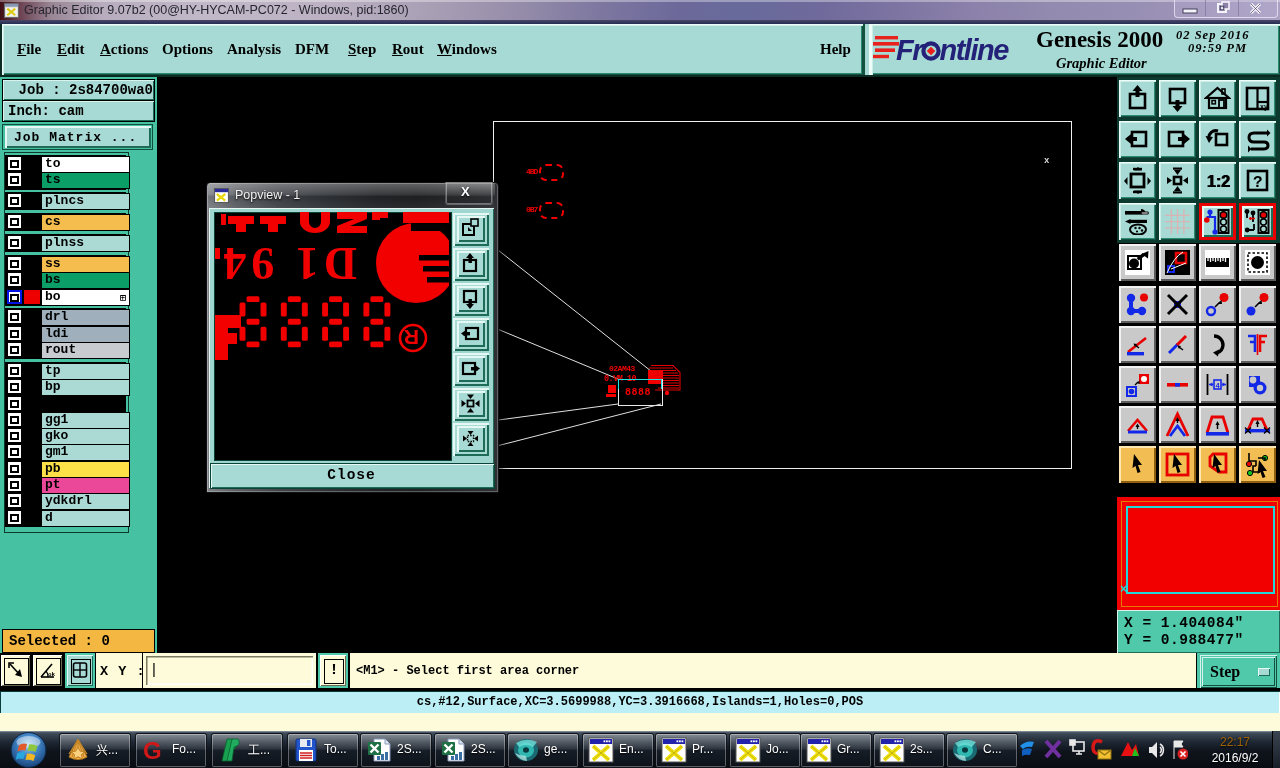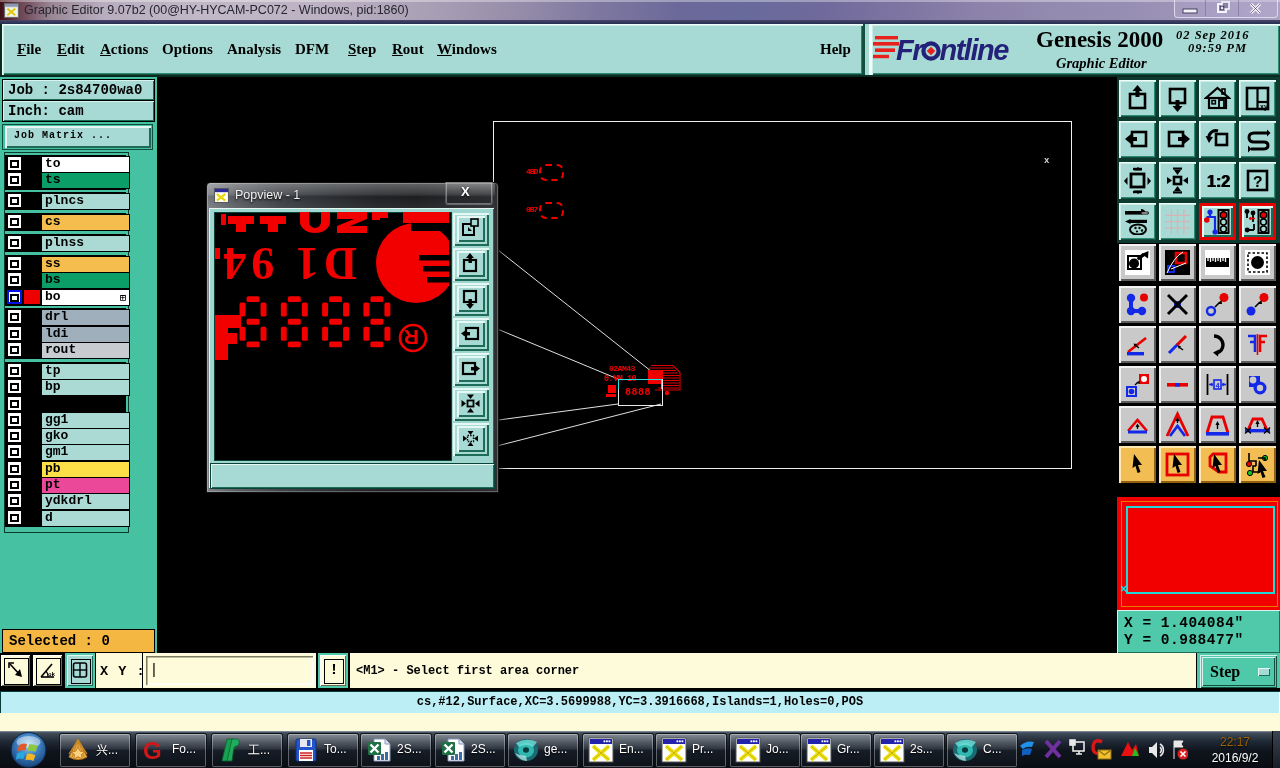--- a/index.html
+++ b/index.html
@@ -66,26 +66,26 @@
 <circle cx="59" cy="19" r="7.6" fill="none" stroke="#232178" stroke-width="4.2"></circle>
 <rect x="56" y="16" width="6" height="6" fill="#e8211d" transform="rotate(45 59 19)"></rect>
 <text x="67.5" y="28" font-family="Liberation Sans, sans-serif" font-weight="bold" font-style="italic" font-size="29" fill="#232178" letter-spacing="-1.5">ntline</text>
 </svg>
 <div class="abs serif" style="left:1036px;top:27px;width:145px;height:22px;font-size:23px;">Genesis 2000</div>
 <div class="abs serif" style="left:1056px;top:55px;width:110px;height:16px;font-size:14.5px;font-style:italic;">Graphic Editor</div>
 <div class="abs serif" style="left:1176px;top:28px;width:104px;height:12px;font-size:12.5px;font-style:italic;letter-spacing:1px;">02 Sep 2016</div>
 <div class="abs serif" style="left:1188px;top:41px;width:90px;height:12px;font-size:12.5px;font-style:italic;letter-spacing:1px;">09:59 PM</div>
 <div class="abs" style="left:0px;top:77px;width:157px;height:576px;background:#46c2a2;"></div>
 <div class="abs tealface" style="left:2px;top:79px;width:151px;height:20px;border:1px solid #000;box-shadow:inset 1px 1px 0 #d8f2ee, inset -1px -1px 0 #1e6b58;"></div>
-<div class="abs mono" style="left:8px;top:82px;width:145px;height:15px;font-size:14px;">Job : 2s84700wa0</div>
+<div class="abs mono" style="left:8px;top:82px;width:145px;height:15px;font-size:14px;text-align:right;">Job : 2s84700wa0</div>
 <div class="abs tealface" style="left:2px;top:100px;width:151px;height:20px;border:1px solid #000;box-shadow:inset 1px 1px 0 #d8f2ee, inset -1px -1px 0 #1e6b58;"></div>
 <div class="abs mono" style="left:8px;top:103px;width:145px;height:15px;font-size:14px;">Inch: cam</div>
 <div class="abs" style="left:2px;top:124px;width:151px;height:26px;box-shadow:inset 1px 1px 0 #0f4f3e, inset -1px -1px 0 #0f4f3e;background:#46c2a2;"></div>
 <div class="abs tealface raise" style="left:5px;top:126px;width:146px;height:22px;"></div>
-<div class="abs mono" style="left:14px;top:130px;width:140px;height:15px;font-size:10px;letter-spacing:1px;">Job Matrix ...</div>
+<div class="abs mono" style="left:14px;top:130px;width:140px;height:15px;font-size:13px;letter-spacing:1px;">Job Matrix ...</div>
 <div class="abs" style="left:4px;top:152px;width:123px;height:379px;border:1px solid #0c3b2e;"></div>
 <div class="abs" style="left:5px;top:155px;width:121px;height:35px;background:#000;border:0px;"></div>
 <div class="abs" style="left:8px;top:157px;width:13px;height:13px;background:#fff;"></div>
 <div class="abs" style="left:10px;top:160px;width:5px;height:4px;background:#fff;border:2.5px solid #000;"></div>
 <div class="abs mono" style="left:41px;top:156px;width:84px;height:15px;background:#ffffff;border:1px solid #000;font-size:13px;padding-left:3px;line-height:14px;">to</div>
 <div class="abs" style="left:8px;top:173px;width:13px;height:13px;background:#fff;"></div>
 <div class="abs" style="left:10px;top:176px;width:5px;height:4px;background:#fff;border:2.5px solid #000;"></div>
 <div class="abs mono" style="left:41px;top:172px;width:84px;height:15px;background:#0b9e66;border:1px solid #000;font-size:13px;padding-left:3px;line-height:14px;">ts</div>
 <div class="abs" style="left:5px;top:192px;width:121px;height:18px;background:#000;border:0px;"></div>
 <div class="abs" style="left:8px;top:194px;width:13px;height:13px;background:#fff;"></div>
@@ -699,20 +699,21 @@
         <svg style="position:absolute;left:2px;top:1px" width="23" height="23" viewBox="0 0 23 23">
           <rect x="8.5" y="8.5" width="6" height="6" fill="none" stroke="#000" stroke-width="1.4" stroke-dasharray="1.5,1.2"></rect>
           <polygon points="11.5,8 8.5,4 14.5,4" fill="#000"></polygon>
           <polygon points="11.5,15 8.5,19 14.5,19" fill="#000"></polygon>
           <polygon points="8,11.5 4,8.5 4,14.5" fill="#000"></polygon>
           <polygon points="15,11.5 19,8.5 19,14.5" fill="#000"></polygon>
         </svg>
       </div>
     </div>
 <div class="abs" style="left:4px;top:281px;width:283px;height:24px;background:#a7dad4;box-shadow:inset 1px 1px 0 #e6f8f4, inset -1px -1px 0 #1e6b58;border:1px solid #0a4436;"></div>
+<div class="abs mono" style="left:4px;top:285px;width:283px;height:15px;font-size:14.5px;letter-spacing:1px;text-align:center;">Close</div>
 </div>
 <div class="abs" style="left:0px;top:731px;width:1280px;height:37px;background:linear-gradient(180deg,#5a6775 0%,#3b4754 8%,#1e2733 30%,#0f141c 55%,#090c12 100%);"></div>
 <div class="abs" style="left:0px;top:731px;width:1280px;height:1px;background:#7b8795;"></div>
 <svg class="abs" style="left:8px;top:732px" width="41" height="36" viewBox="0 0 41 36">
 <defs>
       <radialGradient id="orb" cx="50%" cy="35%" r="70%">
 <stop offset="0%" stop-color="#9fd4f2"></stop>
         <stop offset="45%" stop-color="#3e7fc0"></stop>
         <stop offset="100%" stop-color="#123a6e"></stop>
       </radialGradient>

